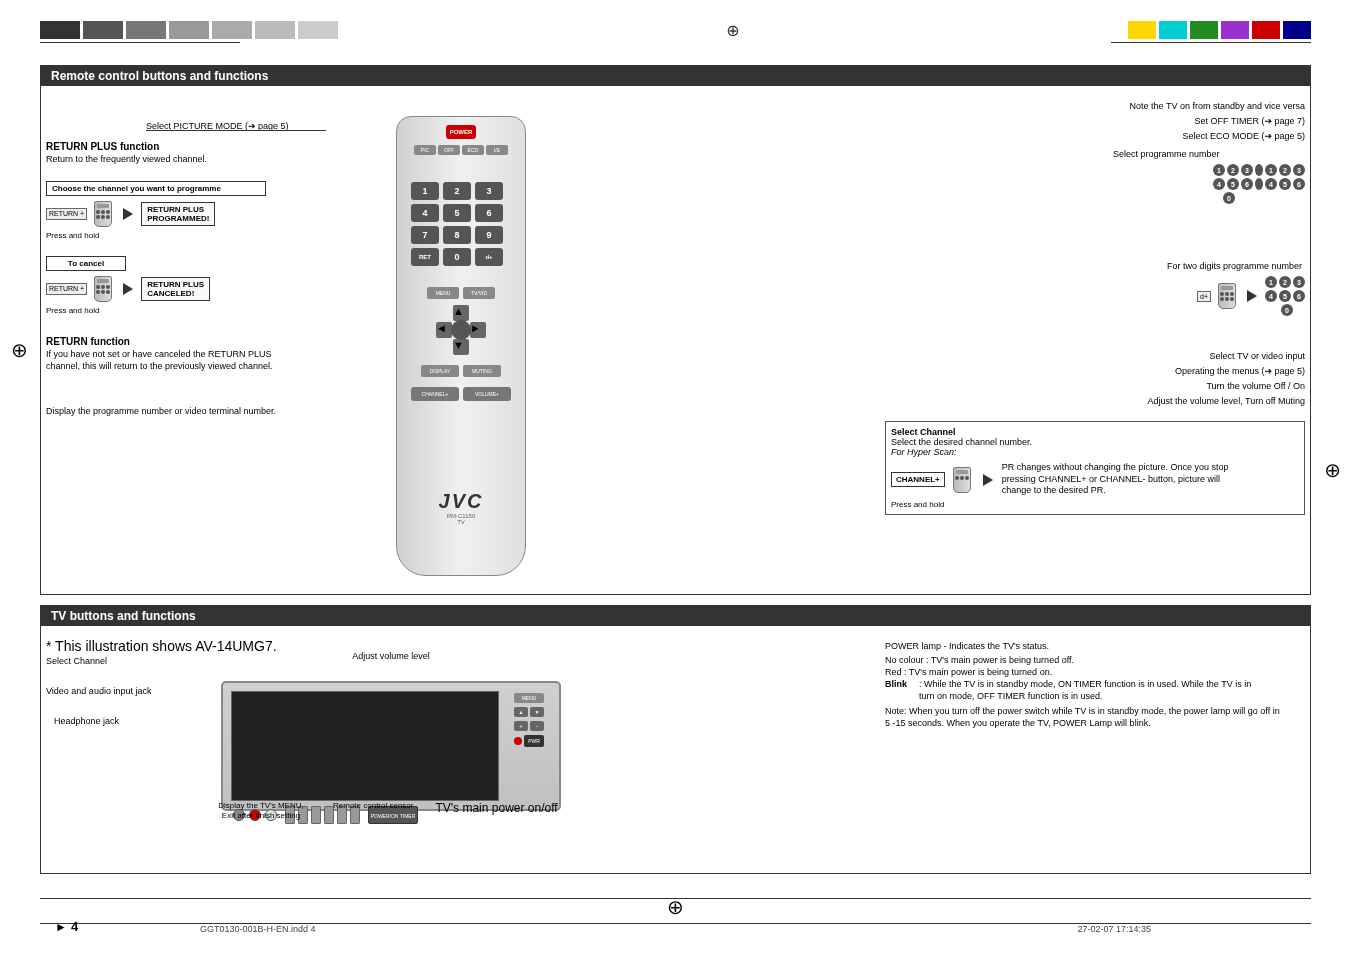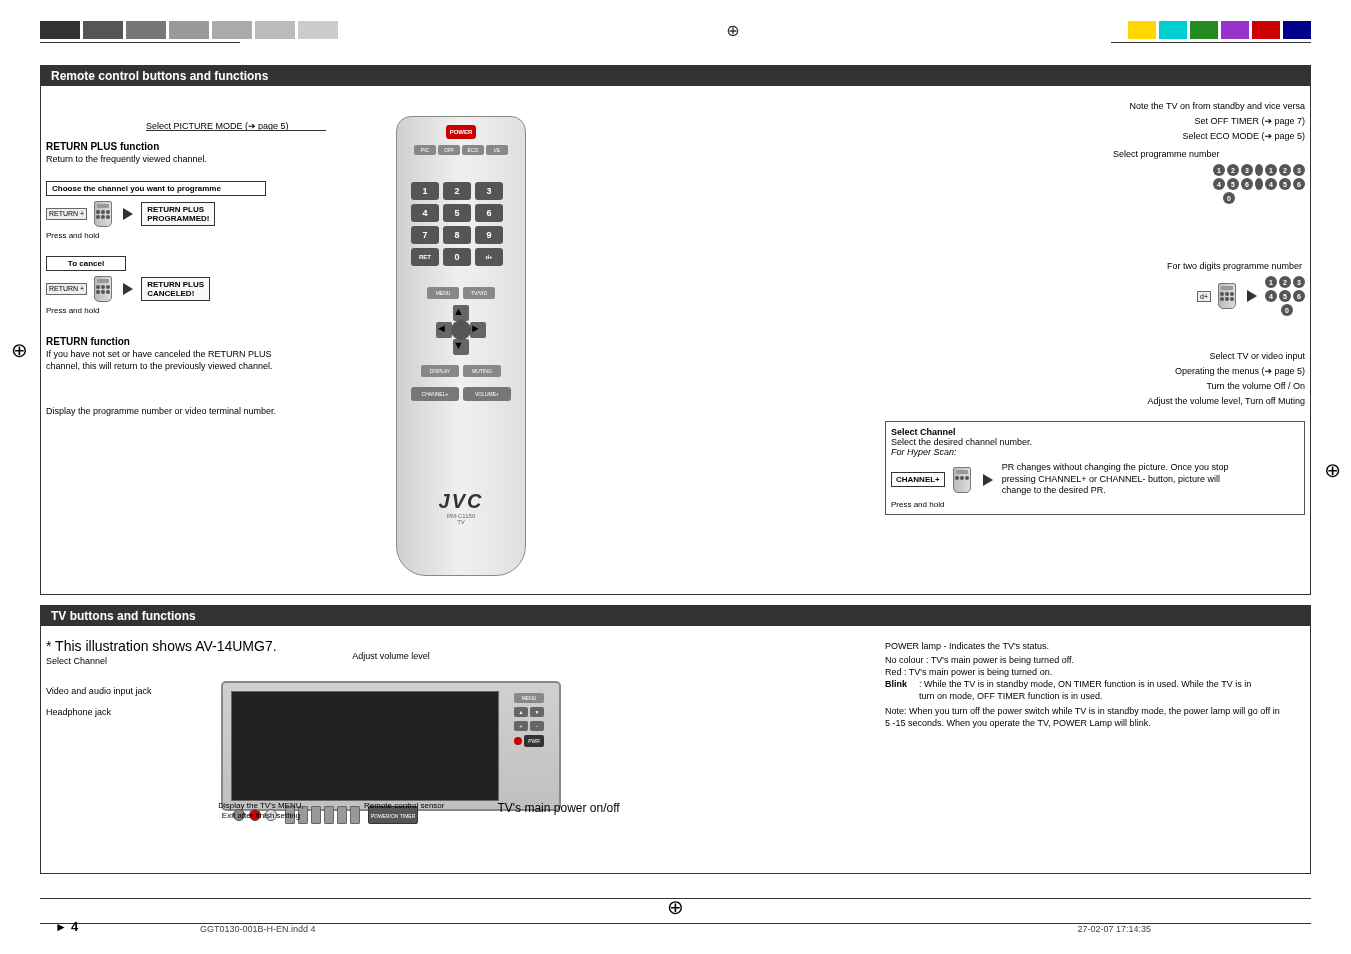--- a/index.html
+++ b/index.html
@@ -705,22 +705,22 @@
 
   <div class="section-box tv-section">
     <div class="section-header-bar">TV buttons and functions</div>
 
     <div class="tv-section-inner">
 
       <div style="position:absolute; top:12px; left:5px; font-size:14px;">* This illustration shows AV-14UMG7.</div>
 
       <div style="position:absolute; left:5px; top:30px;">
         <div style="font-size:9px; margin-bottom:20px;">Select Channel</div>
-        <div style="font-size:9px; margin-bottom:11px;">Video and audio input jack</div>
-        <div style="font-size:9px;">Headphone jack</div>
+        <div style="font-size:9px; margin-bottom:20px;">Video and audio input jack</div>
+        <div style="font-size:9px;margin-left:8px;">Headphone jack</div>
       </div>
 
       <div style="position:absolute; left:160px; top:25px; width:380px;">
 
         <div style="text-align:center; font-size:9px; margin-bottom:4px;">Adjust volume level</div>
         <div class="tv-body">
           <div class="tv-screen"></div>
           <div class="tv-controls">
             <div class="tv-btn-small">MENU</div>
             <div style="display:flex; gap:2px;">
@@ -749,21 +749,21 @@
               <div style="width:10px; height:18px; background:#999; border-radius:1px; border:1px solid #666;"></div>
               <div style="width:10px; height:18px; background:#999; border-radius:1px; border:1px solid #666;"></div>
               <div style="width:10px; height:18px; background:#999; border-radius:1px; border:1px solid #666;"></div>
               <div style="width:10px; height:18px; background:#999; border-radius:1px; border:1px solid #666;"></div>
             </div>
             <div style="width:50px; height:18px; background:#555; border-radius:2px; font-size:5px; color:#fff; text-align:center; line-height:18px; border:1px solid #333;">POWER/ON TIMER</div>
           </div>
         </div>
       </div>
 
-      <div style="position:absolute; left:170px; top:175px; display:flex; gap:53px;">
+      <div style="position:absolute; left:170px; top:175px; display:flex; gap:22px;">
         <div style="font-size:8px; max-width:100px; line-height:1.3; text-align:center;">Display the TV's MENU,
 Exit after finish setting</div>
         <div style="font-size:8px; text-align:center;">Remote control
 sensor</div>
         <div style="font-size:12px; text-align:center;">TV's main
 power on/off</div>
       </div>
 
       <div style="position:absolute; right:5px; top:15px; width:420px;">
         <div style="font-size:9px; margin-bottom:4px;">POWER lamp - Indicates the TV's status.</div>

